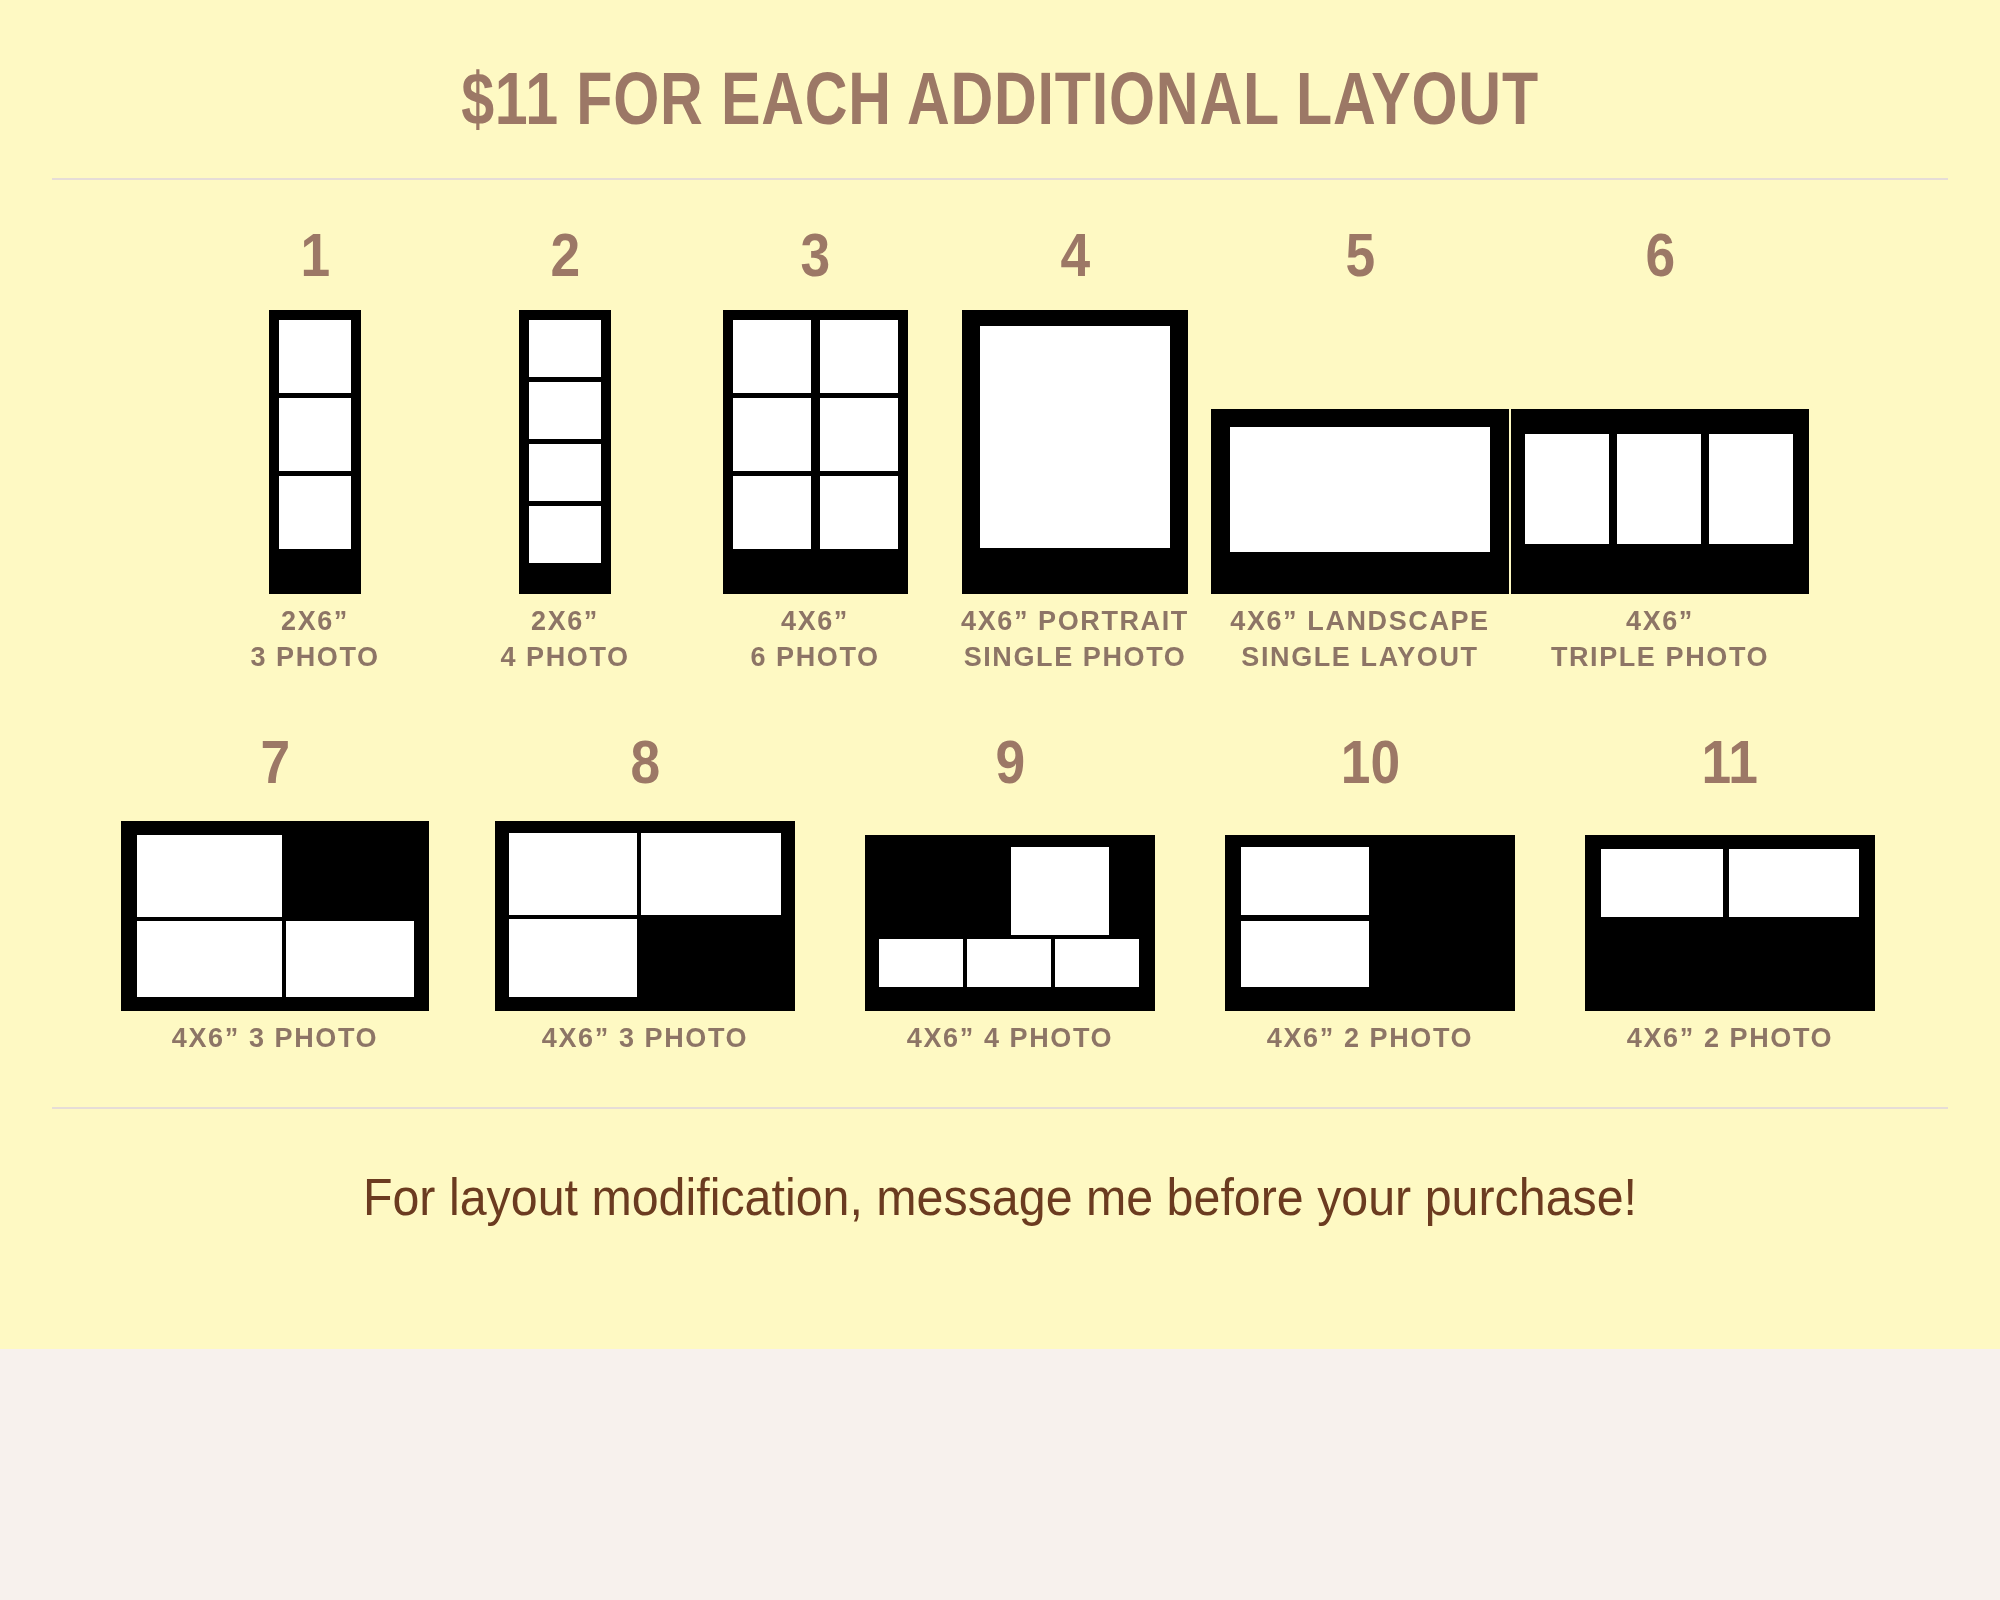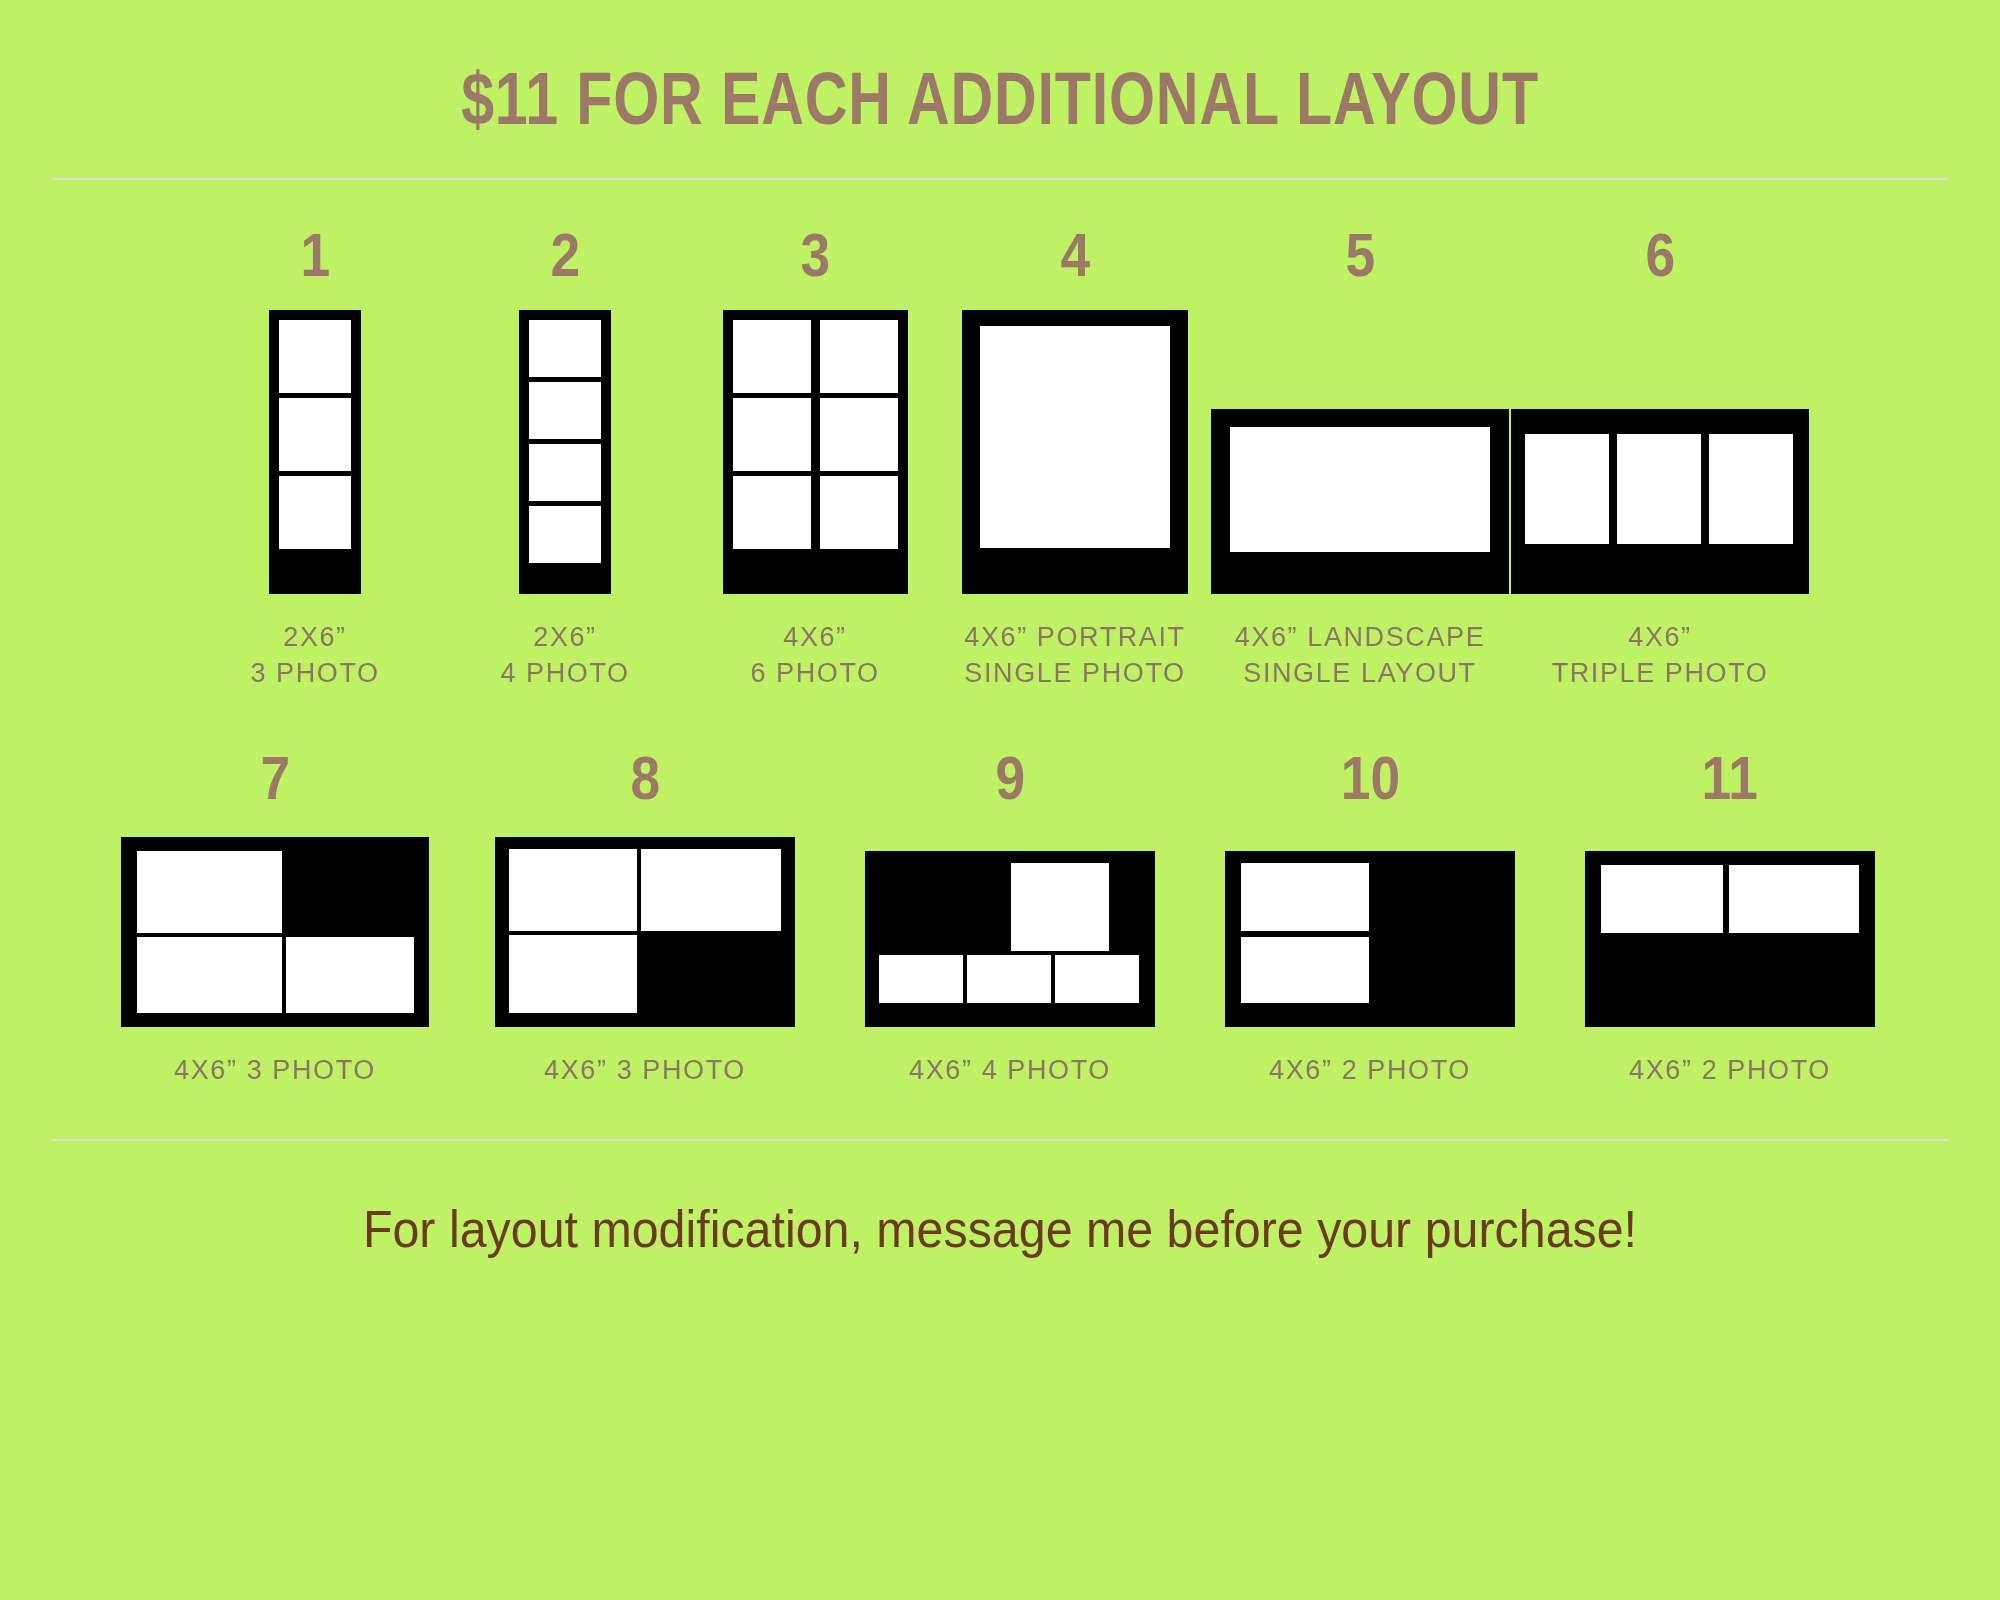--- a/index.html
+++ b/index.html
@@ -9,22 +9,22 @@
   body {
     width: 2000px;
     height: 1600px;
     background: #f7f1ed;
     font-family: "Liberation Sans", sans-serif;
     overflow: hidden;
   }
   .page {
     position: relative;
     width: 2000px;
-    height: 1600px;
-    background: #bef264;
+    height: 1349px;
+    background: #fef9c3;
     box-sizing: border-box;
   }
 
   
   .title {
     text-align: center;
     color: #9c7866;
     font-family: "Liberation Sans Narrow", "Liberation Sans", sans-serif;
     font-weight: 700;
     font-size: 74px;
@@ -66,26 +66,26 @@
     font-weight: 700;
     font-size: 62px;
     line-height: 1;
     margin-bottom: 18px;
     transform: scaleX(0.86);
   }
 
   .caption {
     color: #8d7566;
     font-family: "Liberation Sans Narrow", "Liberation Sans", sans-serif;
-    font-weight: 400;
+    font-weight: 700;
     font-size: 27px;
     letter-spacing: 1.6px;
     line-height: 1.32;
     text-align: center;
-    margin-top: 26px;
+    margin-top: 10px;
     white-space: pre-line;
   }
 
   
   .thumb {
     background: #000;
     position: relative;
     box-sizing: border-box;
   }
   .slot {

